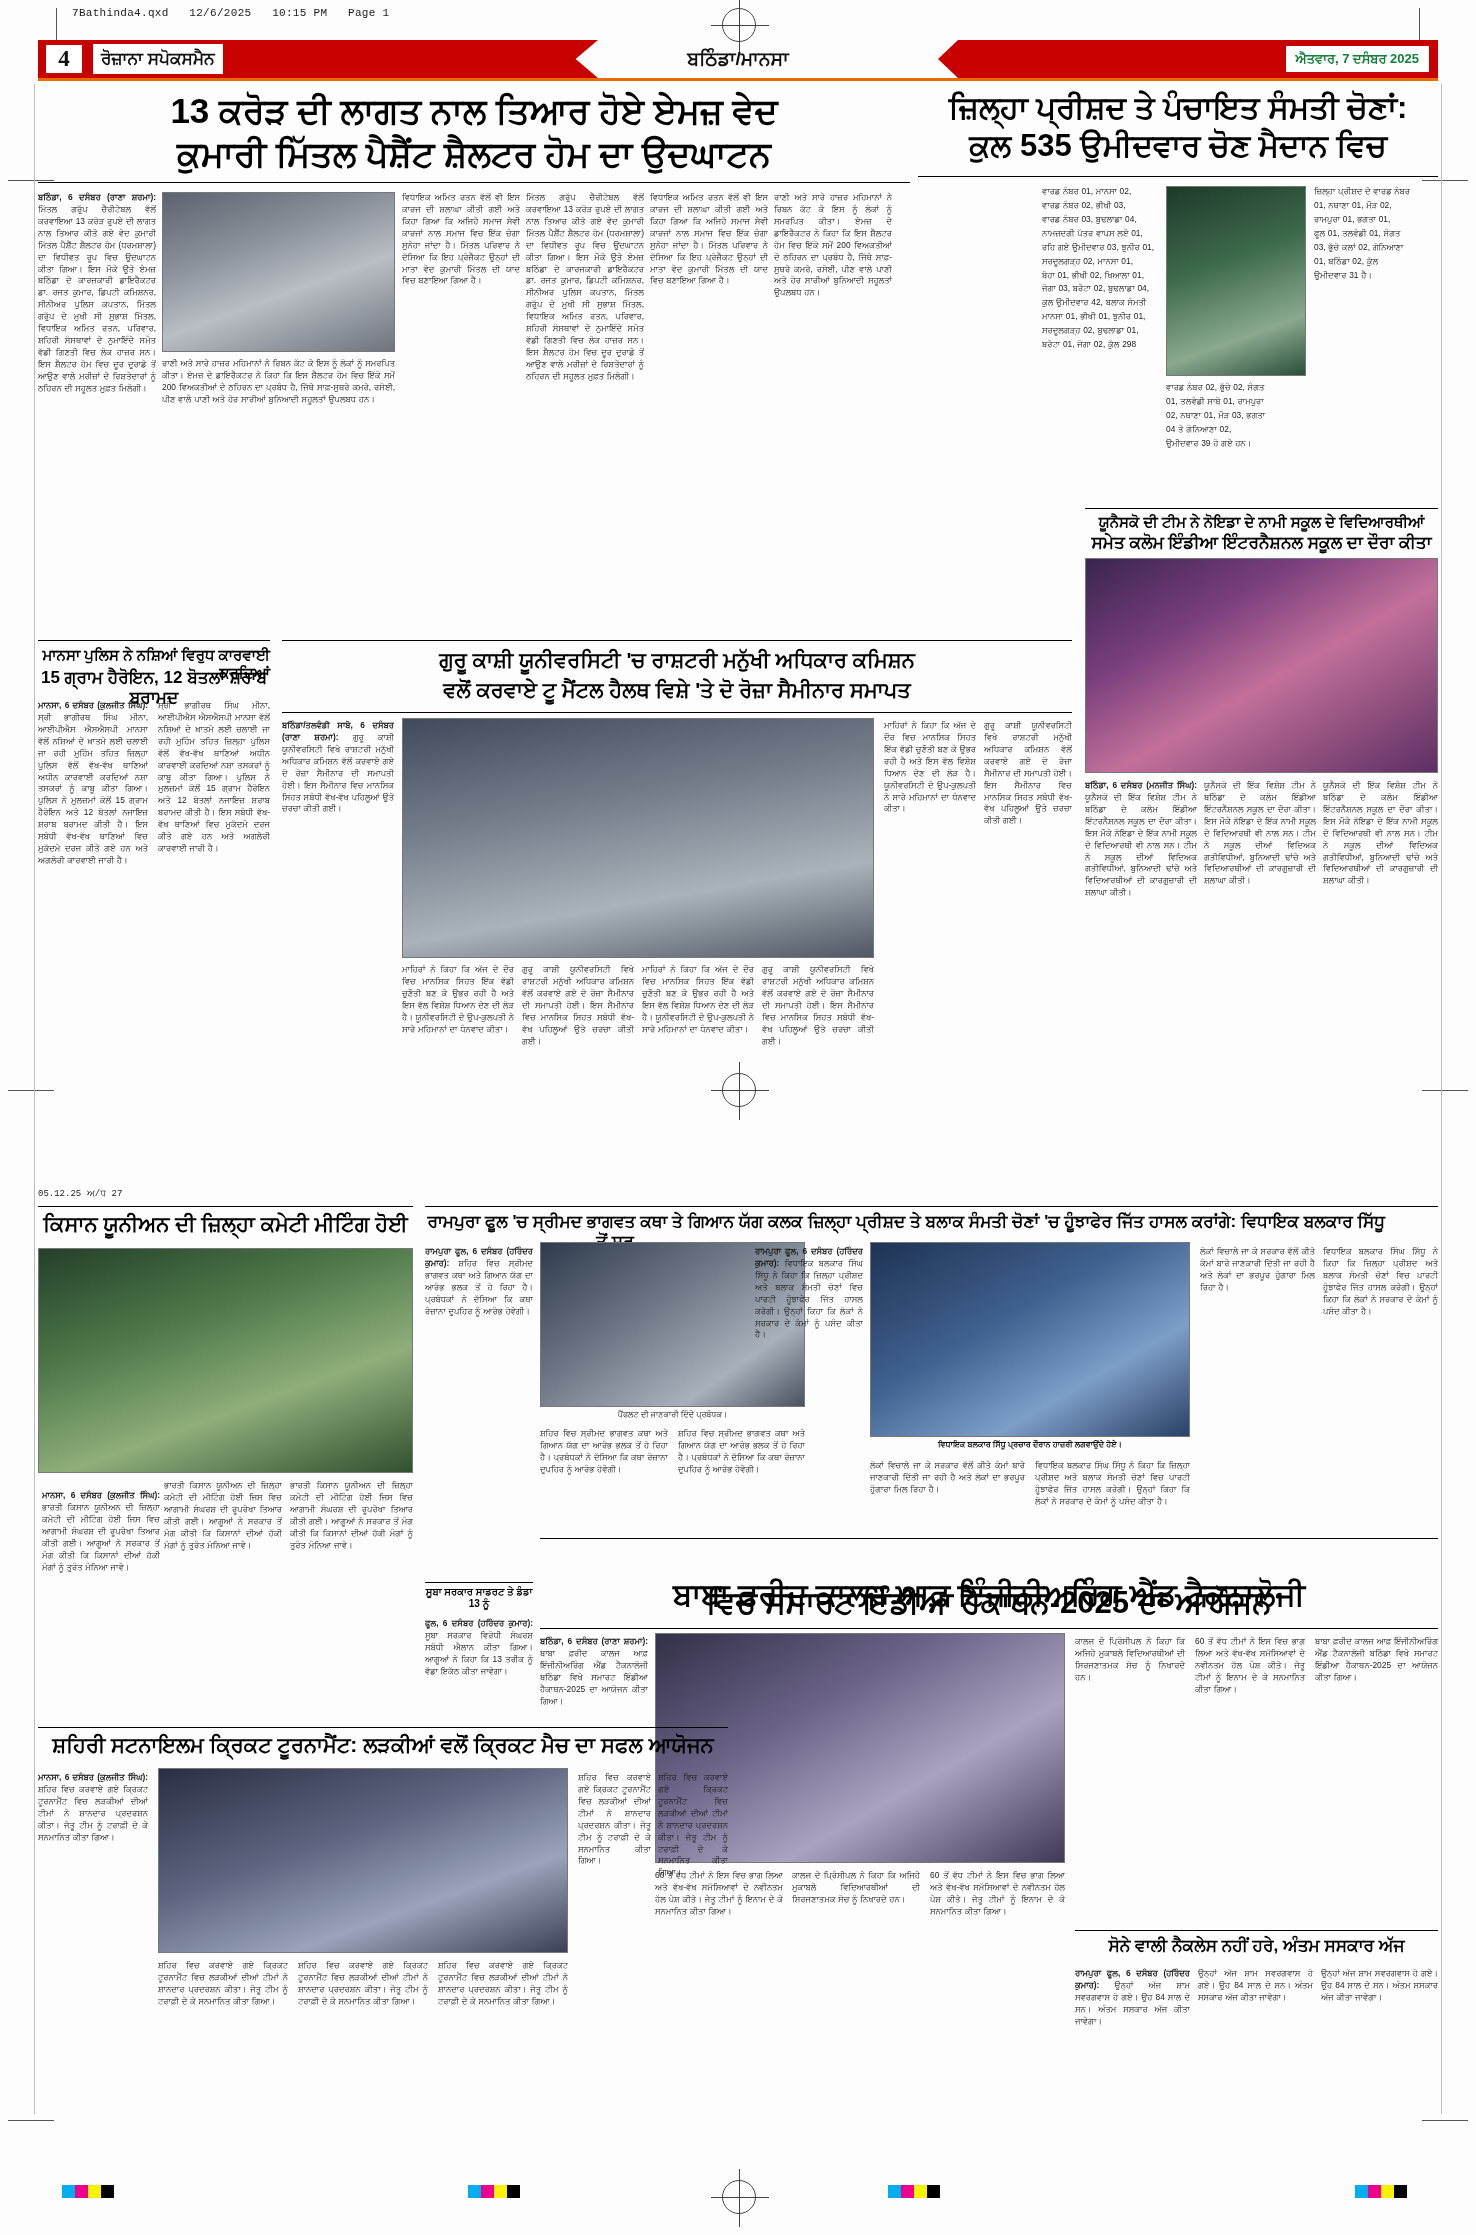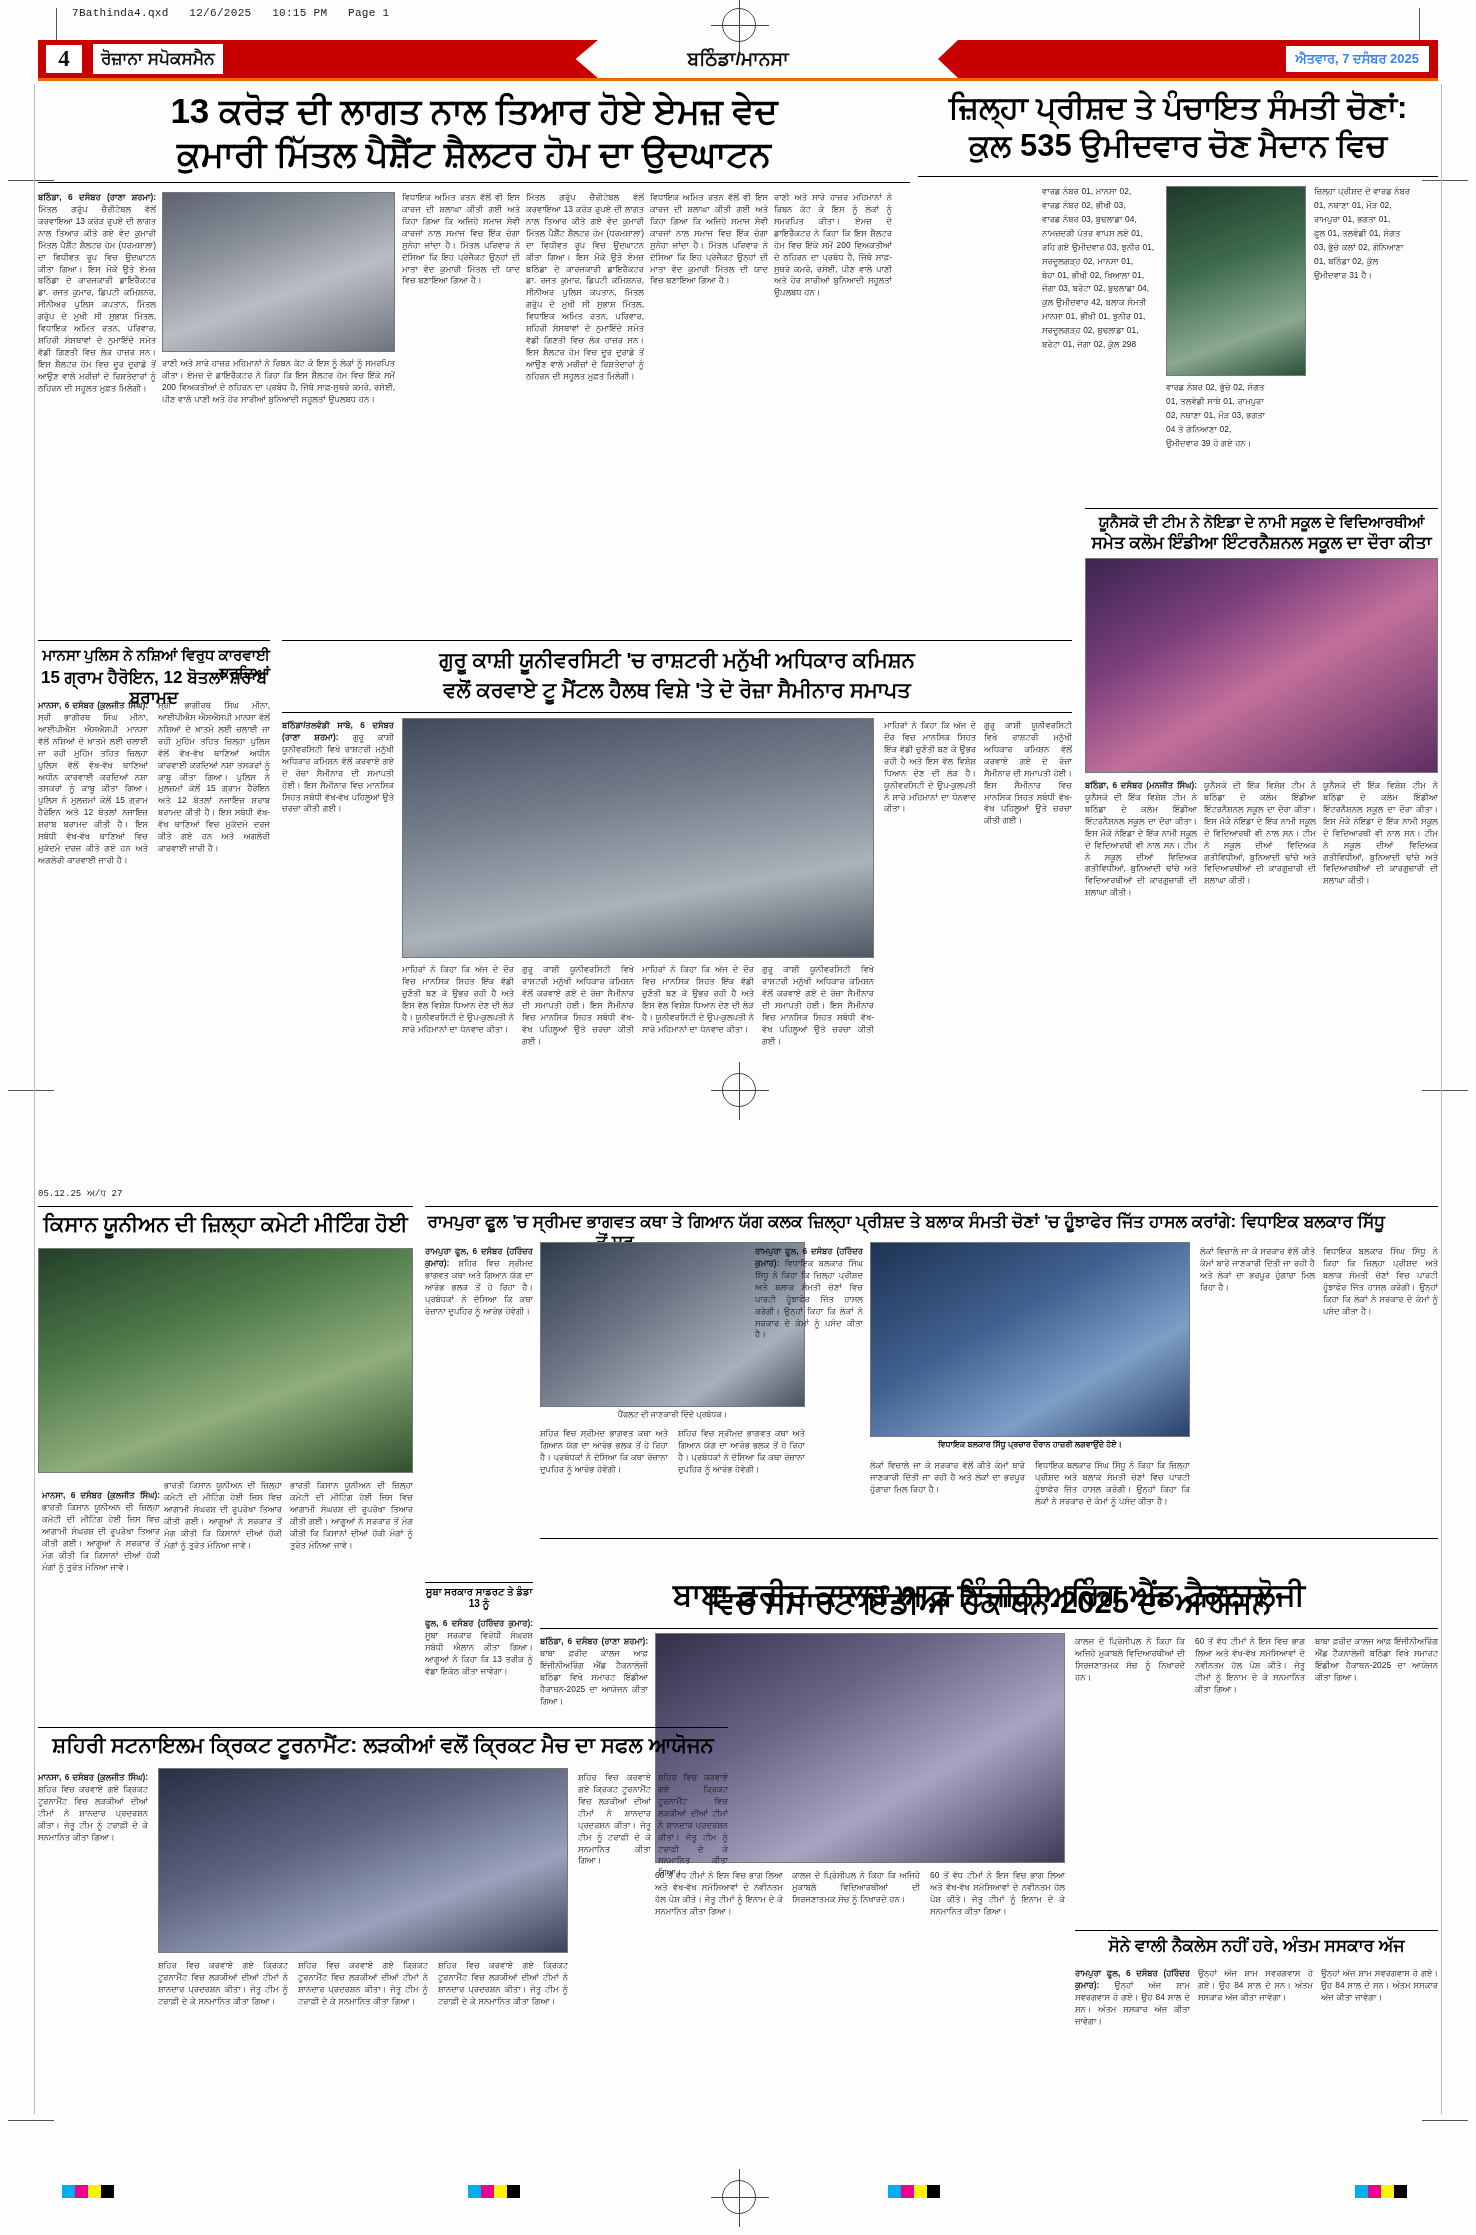--- a/index.html
+++ b/index.html
@@ -66,21 +66,21 @@
   }
   .mh-center {
     position:absolute; left:50%; top:0; transform:translateX(-50%);
     height:38px; display:flex; align-items:center;
     font-weight:bold; font-size:19px; color:#111;
   }
   .mh-date {
     position:absolute; right:8px; top:5px; height:28px;
     background:#fff; border:1px solid #c80000;
     display:flex; align-items:center; padding:0 10px;
-    font-weight:bold; font-size:13px; color:#3b82f6;
+    font-weight:bold; font-size:13px; color:#15803d;
   }
   .mh-underline {
     position:absolute; left:38px; top:78px; width:1400px; height:3px;
     background:#e86a00;
   }
 
   
   .hl {
     font-weight: bold; color:#000; text-align:center;
     line-height: 1.18; font-family:"Liberation Sans", sans-serif;

